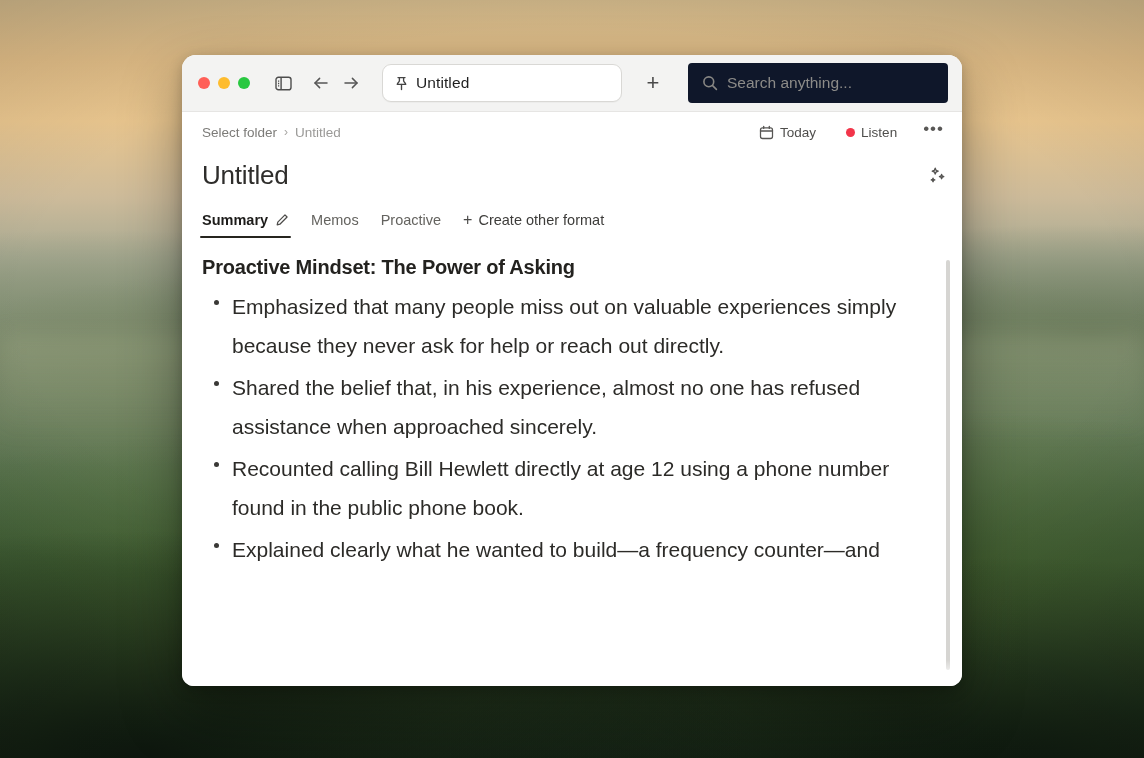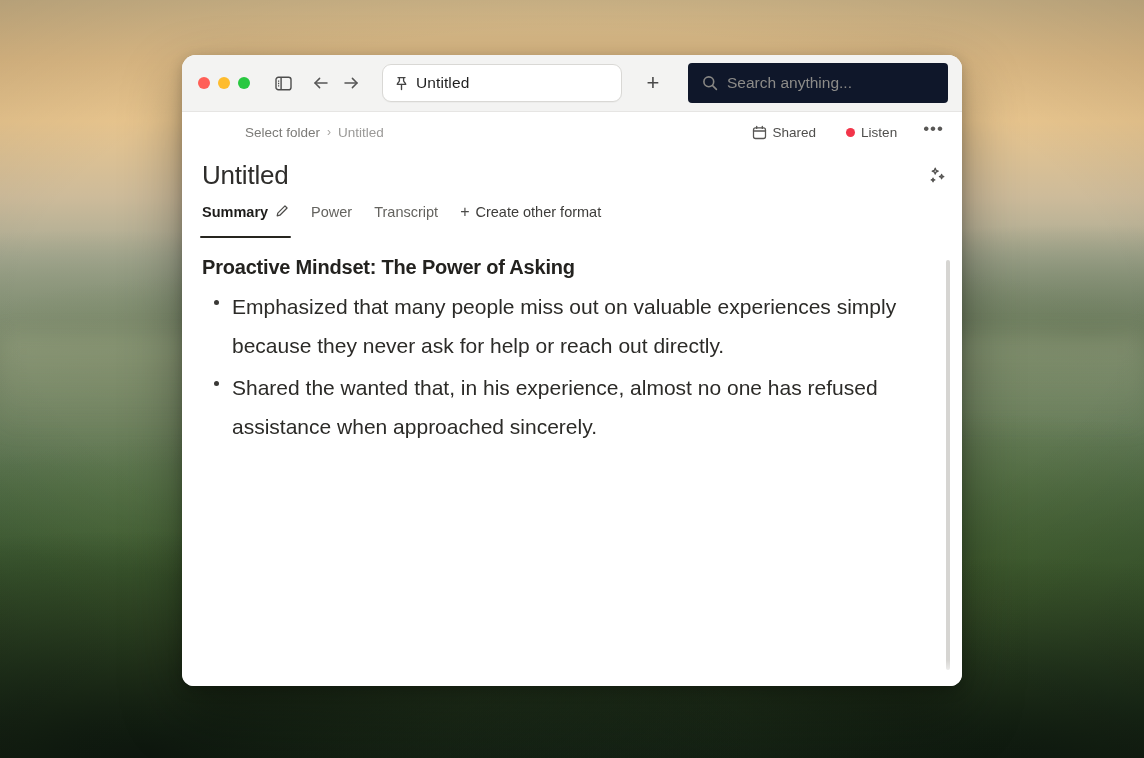--- a/index.html
+++ b/index.html
@@ -146,21 +146,20 @@
     text-overflow: ellipsis;
   }
 
   
   .crumb-row {
     flex: 0 0 40px;
     display: flex;
     align-items: center;
     padding: 0 14px 0 20px;
     gap: 6px;
-    margin-left: 43px;
   }
   .crumb {
     font-size: 13.5px;
     color: #7c7b78;
   }
   .crumb.current { color: #9a9997; }
   .crumb-sep { color: #a8a7a4; font-size: 12px; margin: 0 1px; }
   .crumb-spacer { flex: 1 1 auto; }
 
   .crumb-action {
@@ -199,21 +198,21 @@
 
   
   .view-tabs {
     flex: 0 0 44px;
     display: flex;
     align-items: center;
     gap: 22px;
     padding: 0 20px;
   }
   .vtab {
-    display: flex; align-items: flex-start; gap: 7px;
+    display: flex; align-items: center; gap: 7px;
     font-size: 14.5px;
     color: #64635f;
     height: 32px;
     position: relative;
     padding-bottom: 0;
   }
   .vtab.active { color: #1d1c1a; font-weight: bold; }
   .vtab.active::after {
     content: "";
     position: absolute;
@@ -364,21 +363,21 @@
 
     <span class="crumb-action">
       <span style="display:flex;color:#575654;">
         <svg width="15" height="15" viewBox="0 0 16 16" fill="none" stroke="currentColor" stroke-width="1.35" stroke-linecap="round">
           <rect x="1.6" y="3.1" width="12.8" height="11.3" rx="2.2"></rect>
           <line x1="1.6" y1="6.4" x2="14.4" y2="6.4"></line>
           <line x1="5" y1="1.6" x2="5" y2="3.6"></line>
             <line x1="11" y1="1.6" x2="11" y2="3.6"></line>
         </svg>
       </span>
-      <span>Shared</span>
+      <span>Today</span>
     </span>
 
     <span class="crumb-action" style="margin-left:12px;">
       <span class="rec-dot"></span>
       <span>Listen</span>
     </span>
 
     <span class="dots-btn" style="margin-left:10px;">•••</span>
   </div>
 
@@ -396,40 +395,44 @@
   <div class="view-tabs">
     <div class="vtab active">
       <span>Summary</span>
       <span class="pencil">
         <svg width="14" height="14" viewBox="0 0 16 16" fill="none" stroke="currentColor" stroke-width="1.4" stroke-linecap="round" stroke-linejoin="round">
           <path d="M11.4 2.2l2.4 2.4-8.2 8.2-3.1.7.7-3.1z"></path>
         </svg>
       </span>
     </div>
     <div class="vtab">
-      <span>Power</span>
+      <span>Memos</span>
     </div>
     <div class="vtab">
-      <span>Transcript</span>
+      <span>Proactive</span>
     </div>
     <div class="vtab create">
       <span class="plus">+</span>
       <span>Create other format</span>
     </div>
   </div>
 
   <div class="content-wrap">
     <div class="content">
 
       <h2 class="sec-title">Proactive Mindset: The Power of Asking</h2>
       <ul class="bullets">
         <li>Emphasized that many people miss out on valuable experiences simply because they never ask for help or reach out directly.</li>
-        <li>Shared the wanted that, in his experience, almost no one has refused assistance when approached sincerely.</li>
+        <li>Shared the belief that, in his experience, almost no one has refused assistance when approached sincerely.</li>
       </ul>
 
+      <ul class="bullets">
+        <li>Recounted calling Bill Hewlett directly at age 12 using a phone number found in the public phone book.</li>
+        <li>Explained clearly what he wanted to build—a frequency counter—and</li>
+      </ul>
 
     </div>
 
     <div class="scroll-track">
       <div class="scroll-thumb"></div>
     </div>
     <div class="bottom-fade"></div>
   </div>
 
 </div>

